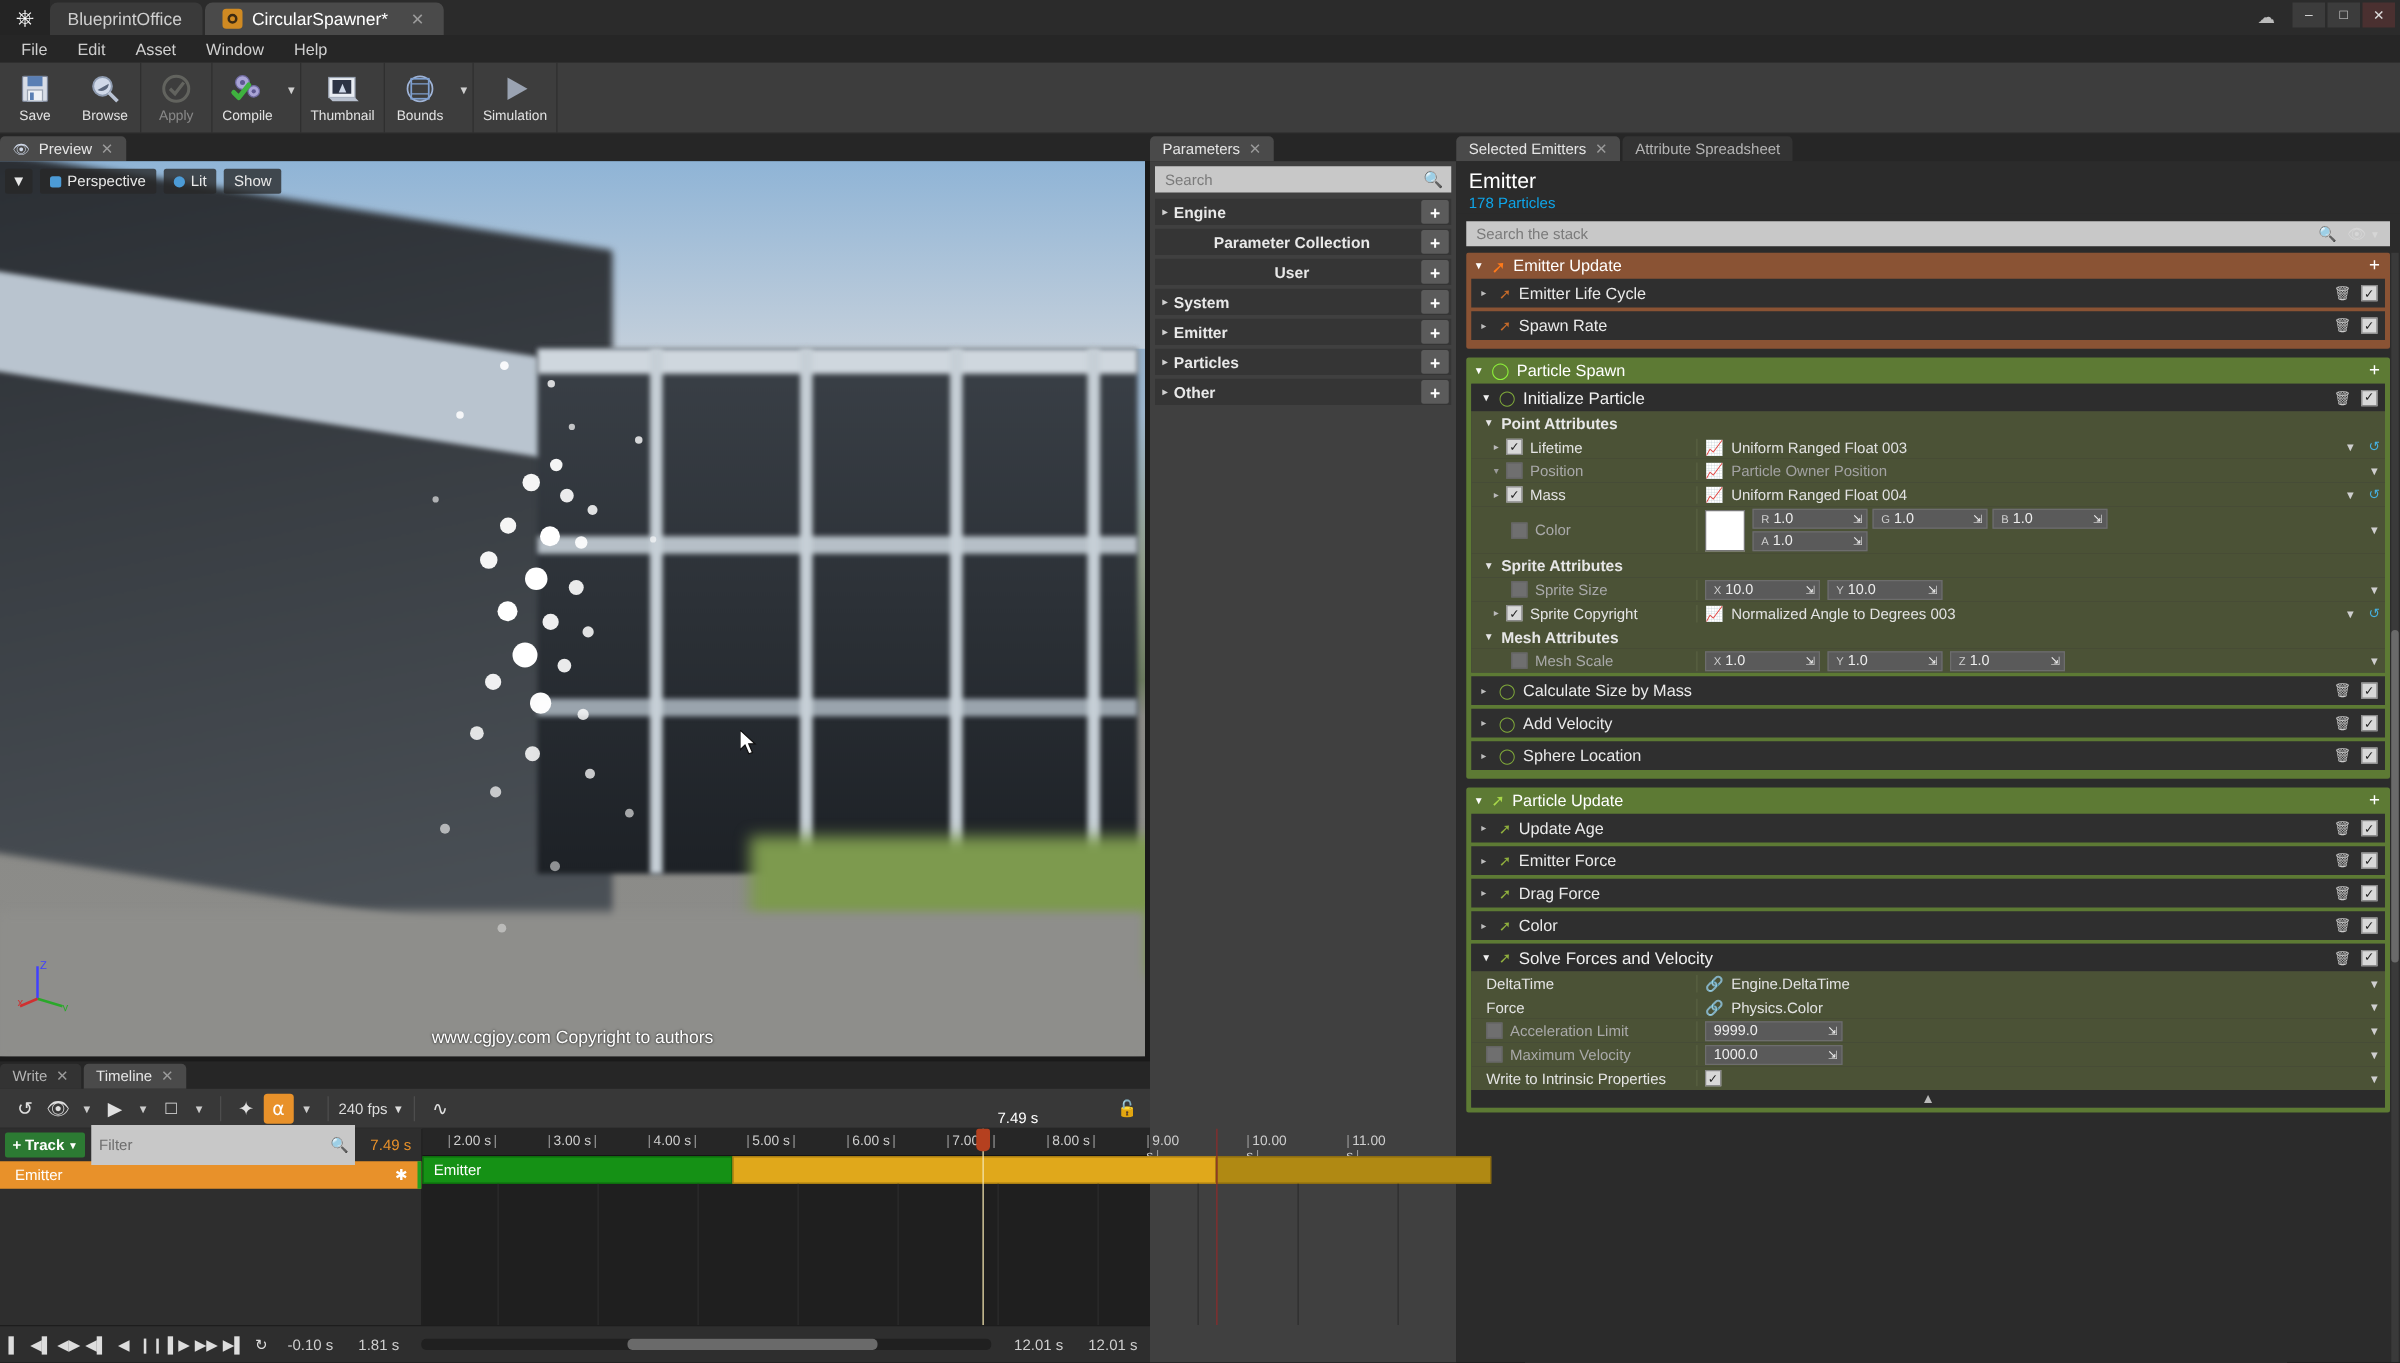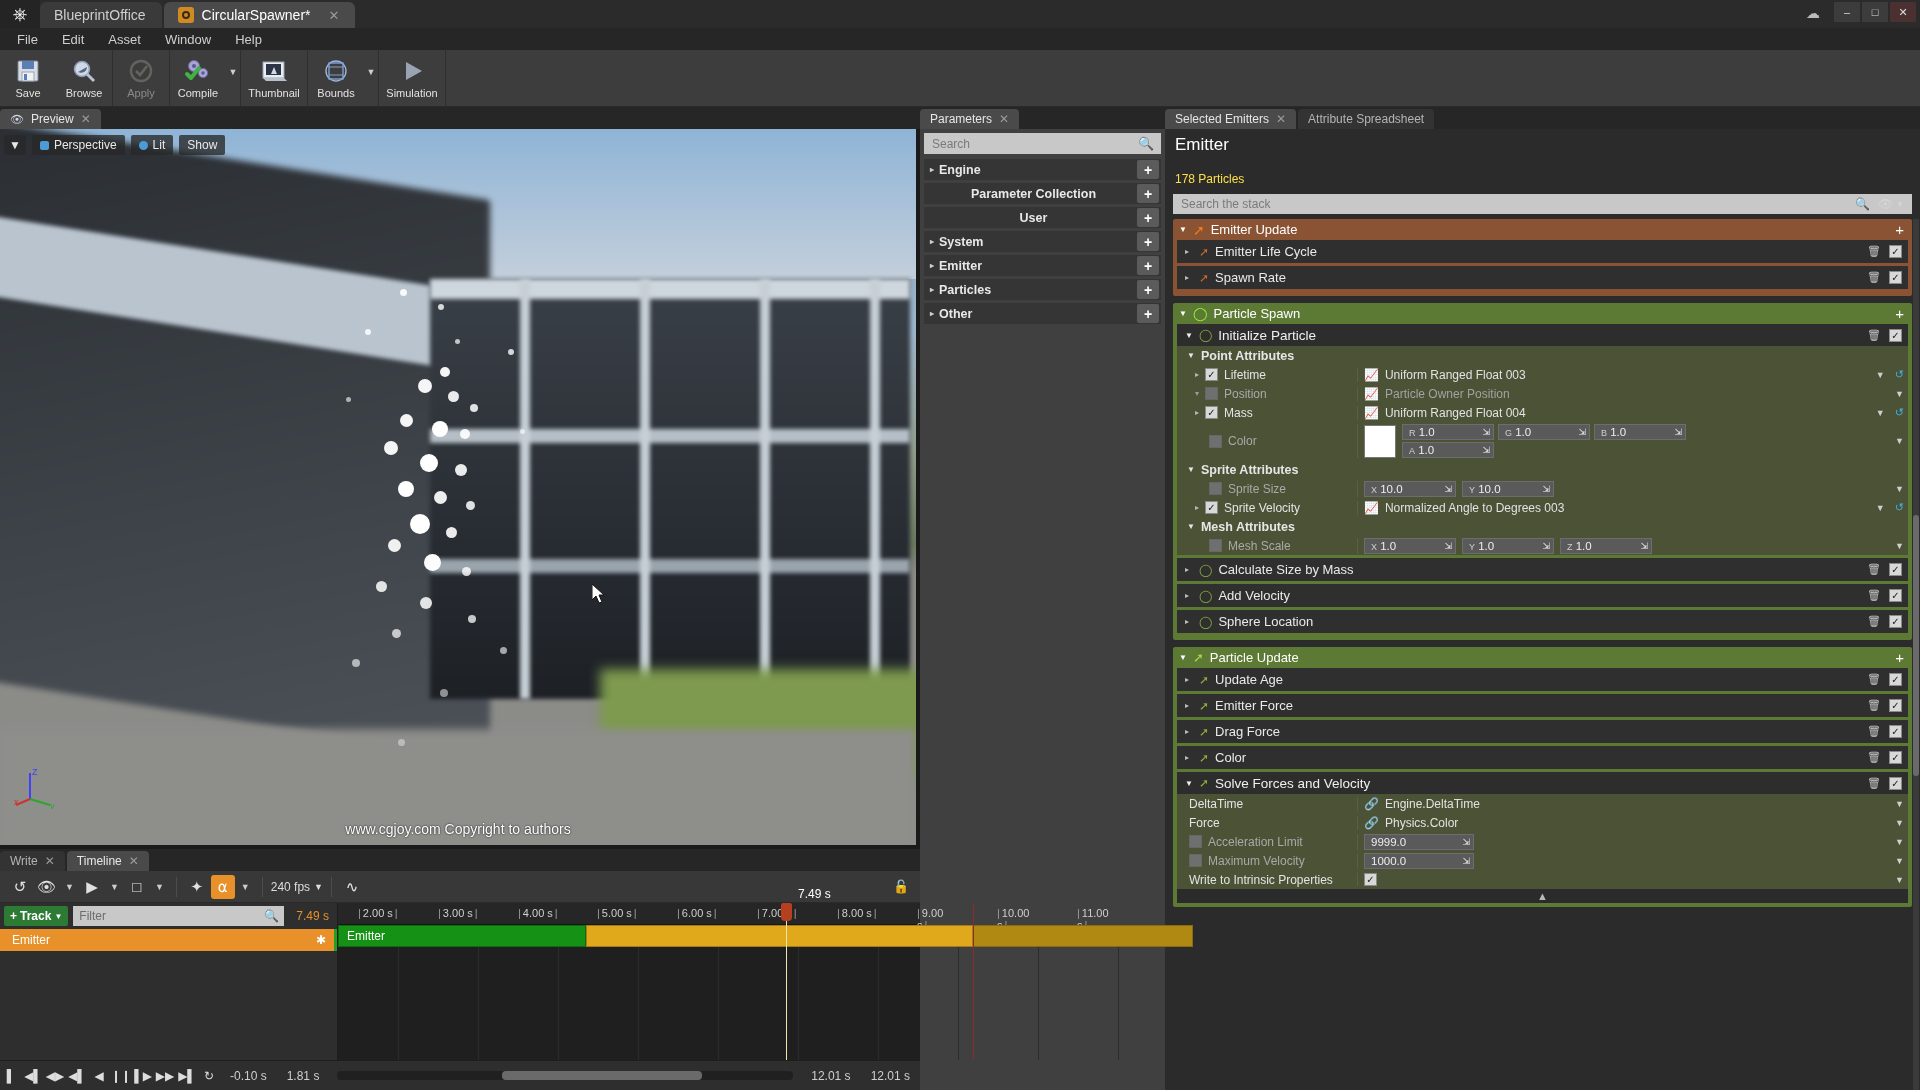--- a/index.html
+++ b/index.html
@@ -80,21 +80,21 @@
   .tlcaret { color:#ccc; font-size:9px; padding:0 4px;}
   .tlsep { width:1px; height:20px; background:#4d4d4d; margin:0 6px;}
   .fps { font-size:12px; color:#ddd; display:flex; align-items:center; gap:4px;}
   .lockico { position:absolute; right:10px; color:#c9c9c9; font-size:13px;}
 
   #tlMain { flex:1; display:flex; }
   #tlLeft { width:338px; background:#2e2e2e; border-right:1px solid #1d1d1d; }
   .tlsearchrow { height:26px; display:flex; align-items:center; gap:5px; padding:2px 4px; background:#2e2e2e;}
   .trackbtn { height:20px; background:#2c7a33; color:#fff; font-size:12px; display:flex;
       align-items:center; gap:3px; padding:0 6px; border-radius:2px; font-weight:bold;}
-  .filterbox { flex:1; height:20px; background:#c8c8c8; color:#6d6d6d; font-size:12px;
+  .filterbox { flex:1; height:32px; background:#c8c8c8; color:#6d6d6d; font-size:12px;
       display:flex; align-items:center; padding:0 6px; position:relative;}
   .filterbox .mg { position:absolute; right:5px; color:#2b2b2b; font-size:12px;}
   .tlTime { color:#e8912a; font-size:12px; min-width:44px; text-align:right; padding-right:4px;}
   .trackrow { height:22px; background:#e8912a; color:#fff; display:flex; align-items:center;
      justify-content:space-between; padding:0 8px 0 12px; font-size:12px; border-right:3px solid #23a021;}
   #tlRight { flex:1; background:#1f1f1f; position:relative; }
   .ruler { height:22px; background:#262626; position:relative; border-bottom:1px solid #151515;}
   .tick { position:absolute; top:4px; font-size:11px; color:#cfcfcf; }
   .tick:before{ content:'|'; color:#9a9a9a; margin-right:2px;}
   .tick:after{ content:'|'; color:#9a9a9a; margin-left:2px;}
@@ -121,21 +121,21 @@
      margin-bottom:3px; padding-left:6px; font-size:12.5px; font-weight:bold; color:#e8e8e8;}
   .prow .lft { display:flex; align-items:center; gap:5px;}
   .prow .tri { font-size:8px; color:#cfcfcf;}
   .plus { width:22px; height:19px; background:#5b5b5b; color:#fff; display:flex;
       align-items:center; justify-content:center; font-size:14px; border-radius:2px; margin-right:2px;}
   .pcenter { justify-content:center; }
 
   
   #stackHead { padding:6px 8px 2px 10px; background:#2b2b2b;}
   #stackHead .t1 { font-size:17px; color:#fff; }
-  #stackHead .t2 { font-size:12px; color:#fde047; margin-top:17px;}
+  #stackHead .t2 { font-size:12px; color:#0ea5e9; margin-top:0;}
   .stacksearch { height:20px; margin:6px 8px 5px 8px; background:#c8c8c8; color:#7a7a7a;
      font-size:12px; display:flex; align-items:center; padding:0 8px; position:relative;}
   .stacksearch .mg { position:absolute; right:42px; color:#2b2b2b; font-size:12px;}
   .stackeye { position:absolute; right:8px; color:#d6d6d6; font-size:12px; display:flex; gap:3px; align-items:center;}
   #stackScroll { flex:1; overflow:hidden; padding:0 8px 0 8px; position:relative;}
 
   .grp { margin-bottom:7px; border-radius:2px; overflow:hidden; }
   .grp.emitter { background:#8a5334; }
   .grp.spawn   { background:#5d7a34; }
   .grp.update  { background:#5d7a34; }
@@ -744,21 +744,21 @@
                     <span><span class="hd">Y</span> <span>10.0</span></span>
                     <span style="font-size:9px">⇲</span>
                   </span>
                 <span class="caret">▼</span>
                 </span>
             </div>
             <div class="drow">
               <span class="nm">
                   <span style="font-size:8px;color:#b9b9b9">▸</span>
                 <span class="cbx">✓</span>
-                <span>Sprite Velocity</span>
+                <span>Sprite Copyright</span>
                 </span>
               <span class="vl">
                   <span class="lnk">📈</span>
                 <span class="vtxt">Normalized Angle to Degrees 003</span>
                 <span class="caret">▼</span>
                 <span class="reset">↺</span>
                 </span>
             </div>
 
             <div class="secttl">

